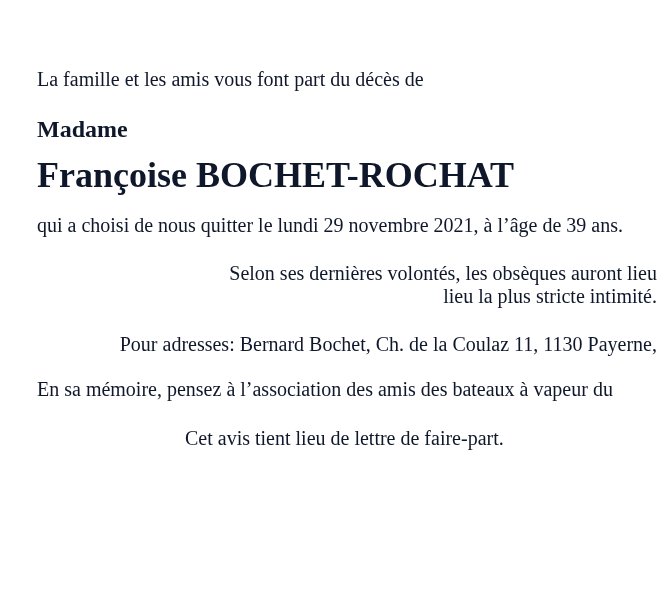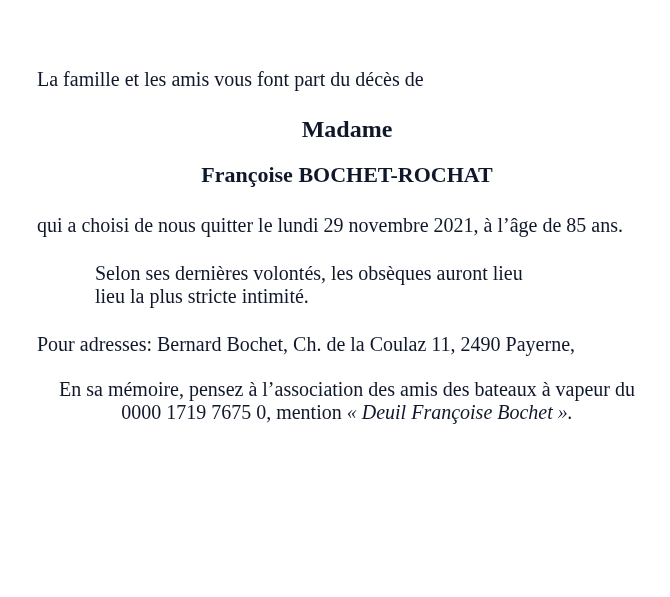--- a/index.html
+++ b/index.html
@@ -17,62 +17,62 @@
     font-family: "Liberation Serif", "DejaVu Serif", serif;
     color: #0f172a;
     font-size: 20px;
     line-height: 23px;
     overflow: hidden;
   }
   .para {
     margin: 0;
     white-space: nowrap;
   }
-  .center { text-align: center; white-space: normal; }
+  .center { white-space: normal; }
   .title-line {
     font-weight: bold;
     font-size: 24px;
     line-height: 28px;
     margin-top: 24px;
   }
   .name-line {
     font-weight: bold;
-    font-size: 22px;
+    font-size: 36px;
     line-height: 30px;
     margin-top: 17px;
   }
   .mt24 { margin-top: 24px; }
-  .mt25 { margin-top: 25px; }
-  .mt22 { margin-top: 22px; text-align: center; }
+  .mt25 { margin-top: 25px; text-align: right; }
+  .mt22 { margin-top: 22px; }
   .mt26 { margin-top: 26px; }
   .indent-wishes { margin-left: 58px; }
   .indent-closing { margin-left: 148px; }
   .it { font-style: italic; }
 </style>
 </head>
 <body>
 
 <div class="page">
 
   <p class="para">La famille et les amis vous font part du décès de</p>
 
   <p class="para center title-line">Madame</p>
 
   <p class="para center name-line">Françoise BOCHET-ROCHAT</p>
 
-  <p class="para mt24">qui a choisi de nous quitter le lundi 29 novembre 2021, à l’âge de 85 ans.</p>
+  <p class="para mt24">qui a choisi de nous quitter le lundi 29 novembre 2021, à l’âge de 39 ans.</p>
 
   <div class="mt25 indent-wishes">
     <p class="para">Selon ses dernières volontés, les obsèques auront lieu</p>
     <p class="para">lieu la plus stricte intimité.</p>
   </div>
 
   <div class="mt25">
-    <p class="para">Pour adresses: Bernard Bochet, Ch. de la Coulaz 11, 2490 Payerne,</p>
+    <p class="para">Pour adresses: Bernard Bochet, Ch. de la Coulaz 11, 1130 Payerne,</p>
   </div>
 
   <div class="mt22">
     <p class="para">En sa mémoire, pensez à l’association des amis des bateaux à vapeur du</p>
-    <p class="para"><span>0000 1719 7675 0, mention </span><span class="it">« Deuil Françoise Bochet ».</span></p>
   </div>
 
+  <p class="para mt26 indent-closing">Cet avis tient lieu de lettre de faire-part.</p>
 
 </div>
 
 </body></html>

